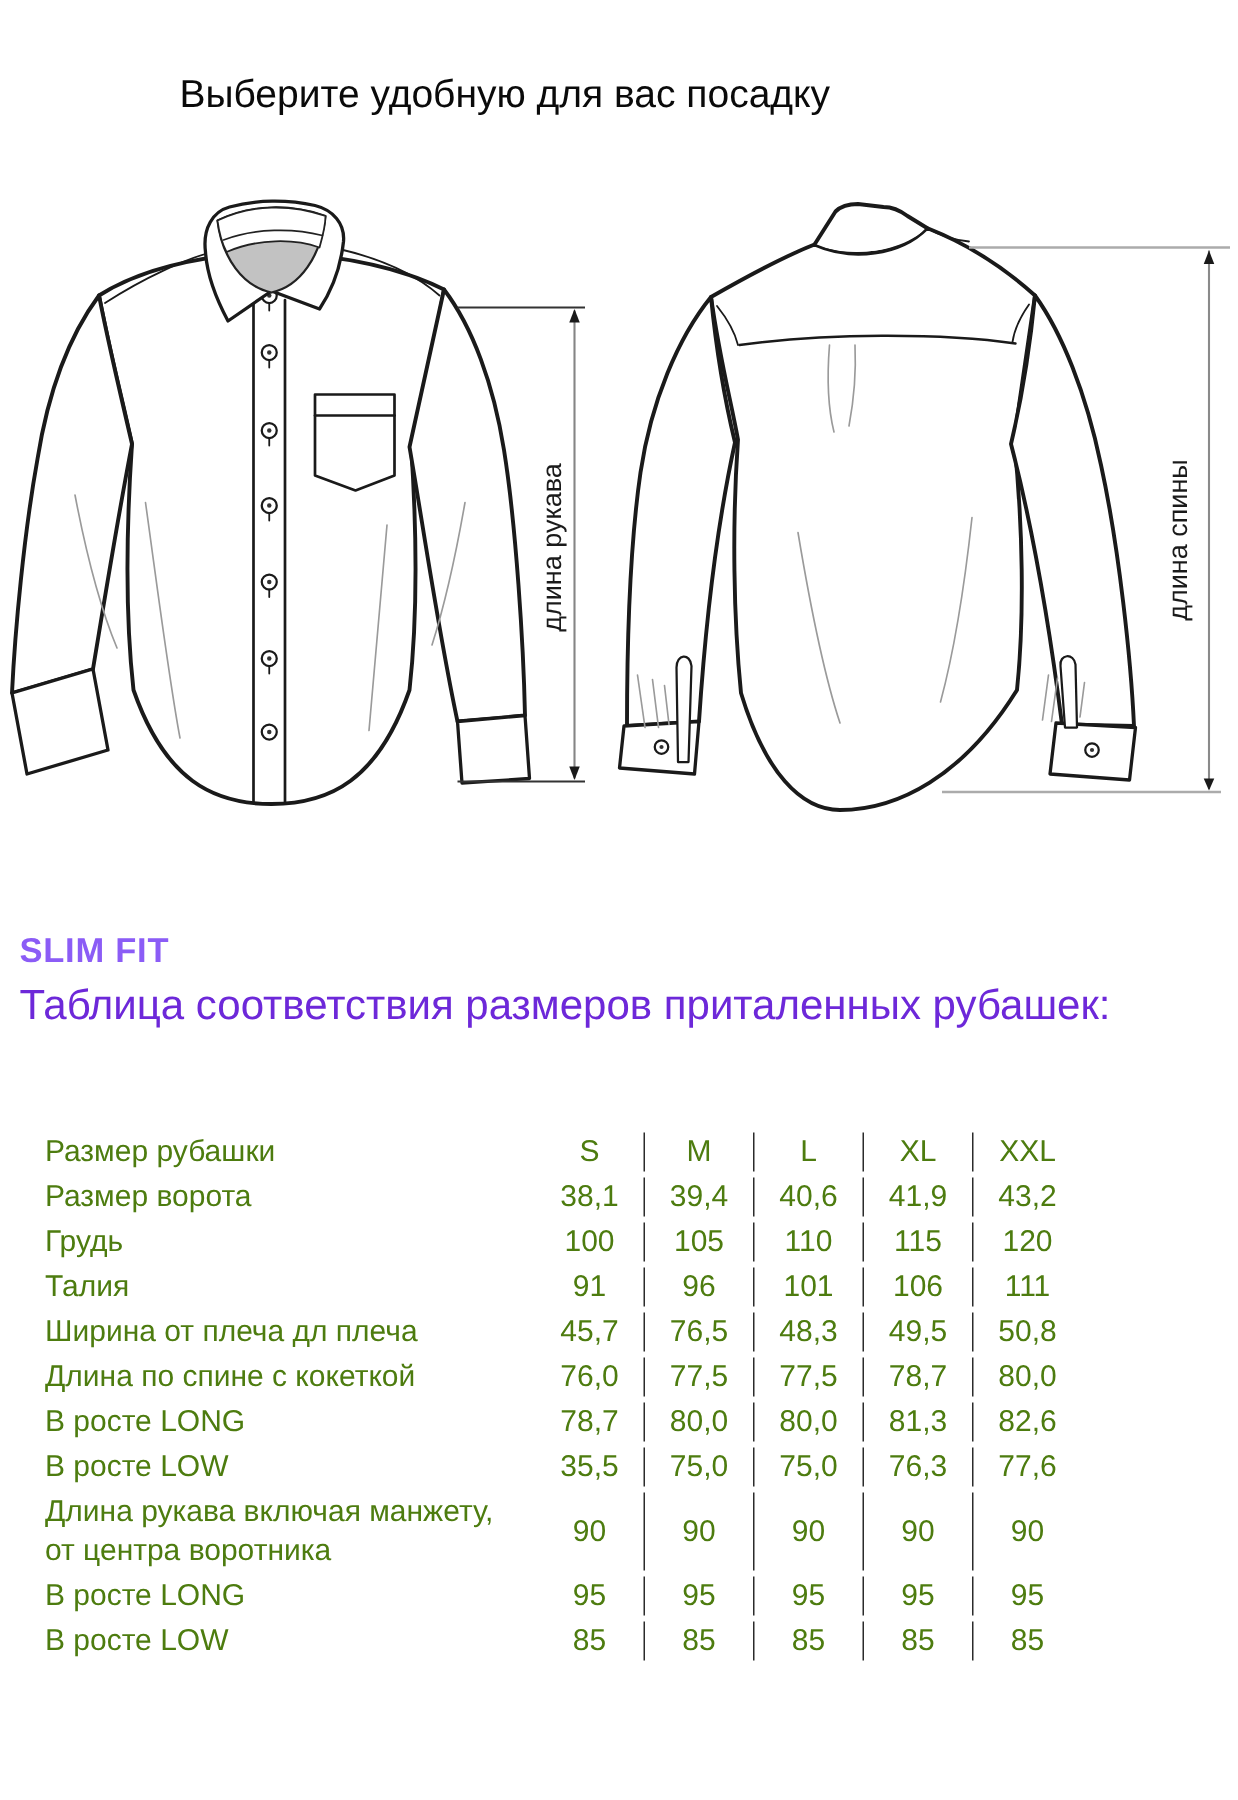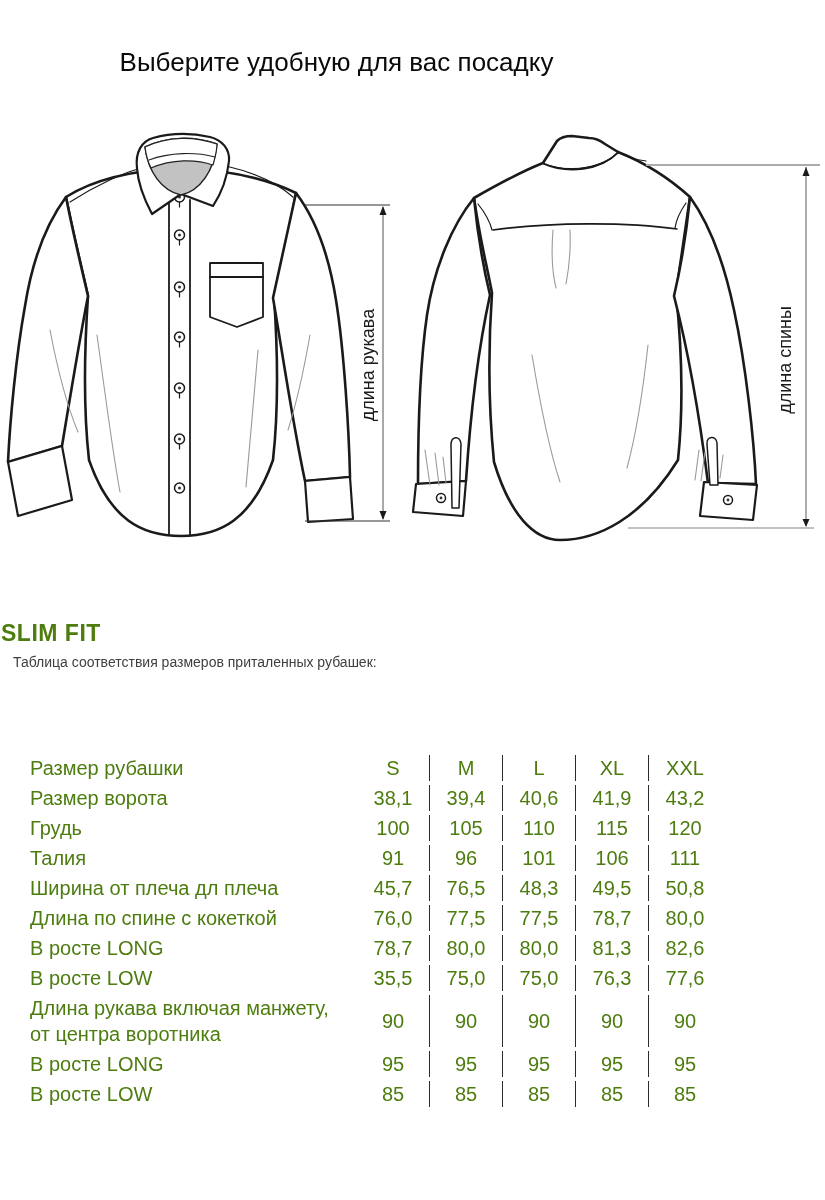--- a/index.html
+++ b/index.html
@@ -11,26 +11,26 @@
     position:relative;
     overflow:hidden;
   }
   .page{position:absolute;inset:0;width:825px;height:1200px;background:#fff;}
   .title{
     position:absolute;top:46px;left:0;width:673px;
     text-align:center;font-size:26px;line-height:32px;color:#0a0a0a;
   }
   #diagram-svg{position:absolute;top:0;left:0;}
   .fit-heading{
-    position:absolute;top:620px;left:1px;
-    font-size:23px;font-weight:bold;letter-spacing:0.5px;color:#4d7c0f;
+    position:absolute;top:620px;left:13px;
+    font-size:23px;font-weight:bold;letter-spacing:0.5px;color:#8b5cf6;
   }
   .table-caption{
     position:absolute;top:654px;left:13px;
-    font-size:14px;color:#404040;
+    font-size:28px;color:#6d28d9;
   }
   .size-table-wrap{position:absolute;top:751px;left:30px;}
   table.size-table{
     border-collapse:separate;border-spacing:0 4px;
     table-layout:fixed;width:687px;
     font-size:20px;line-height:26px;color:#4d7c0f;
   }
   table.size-table td{padding:0;vertical-align:middle;}
   td.lbl{width:327px;text-align:left;white-space:pre-line;}
   td.val{width:72px;text-align:center;}

